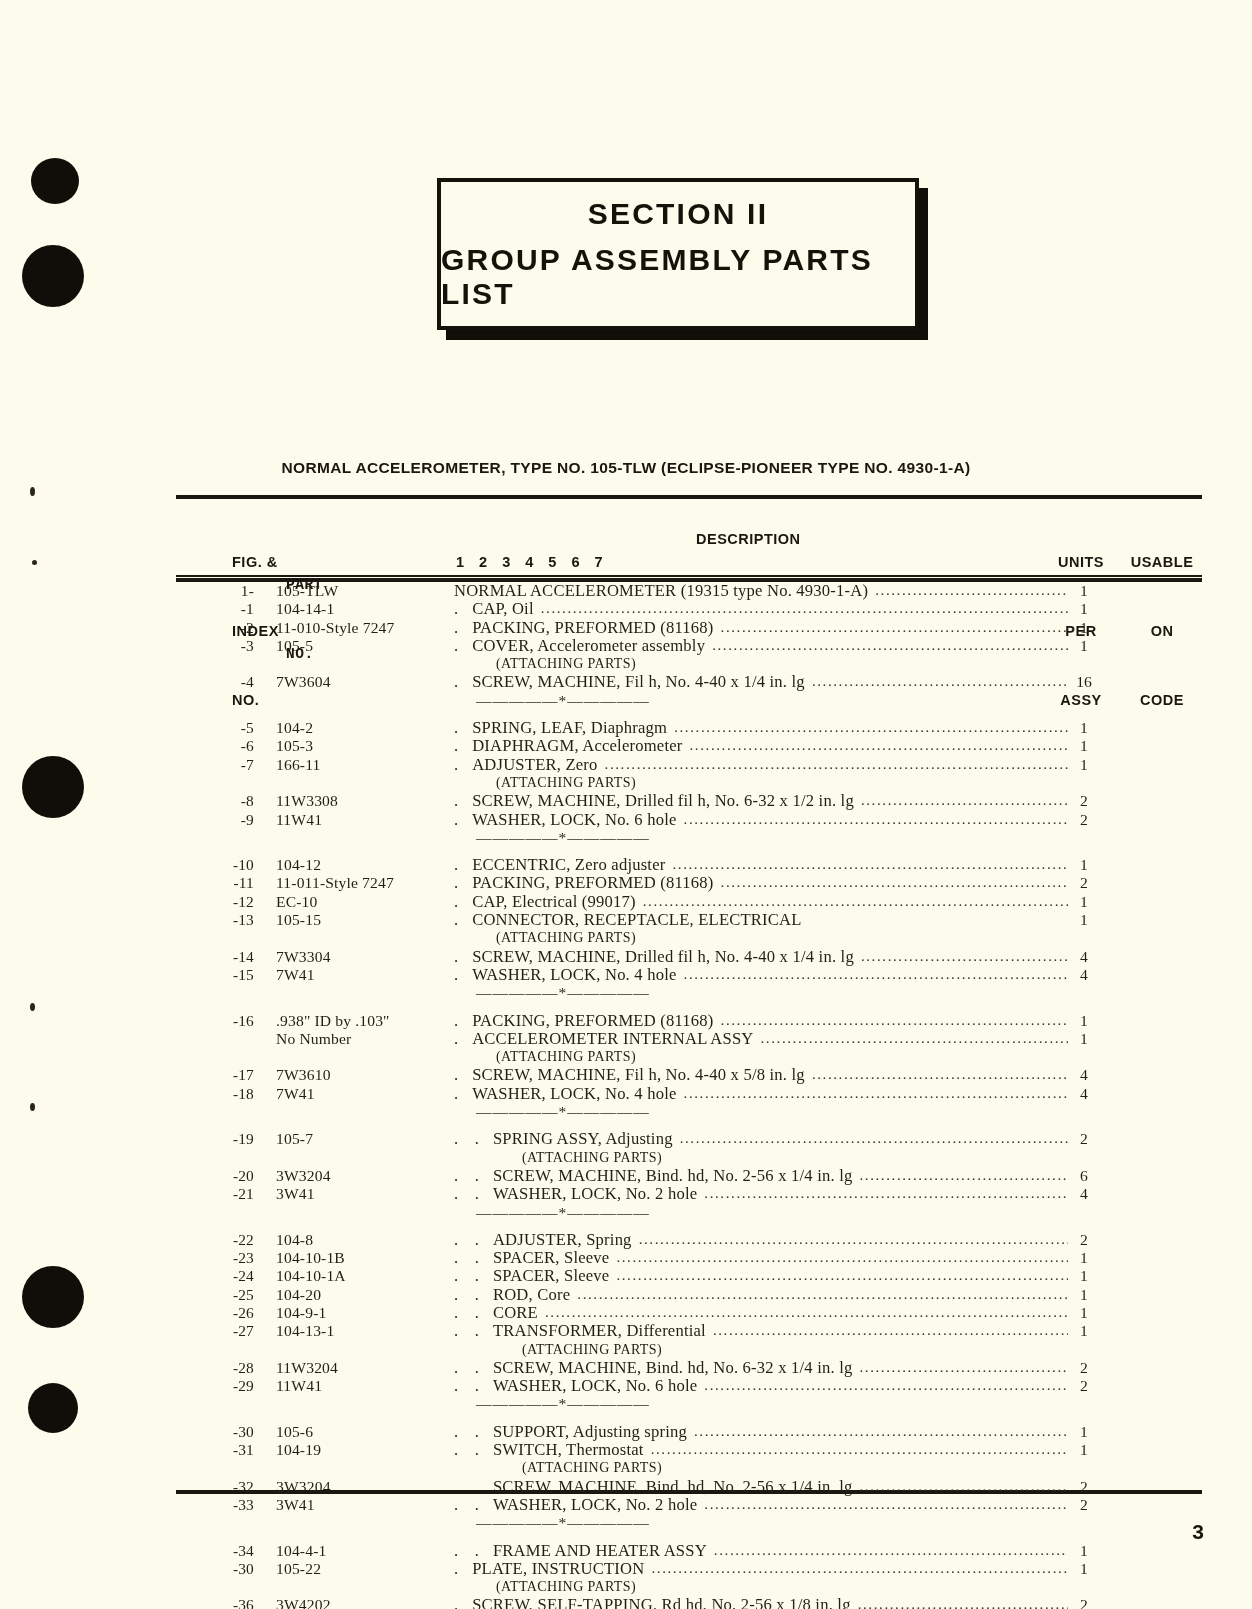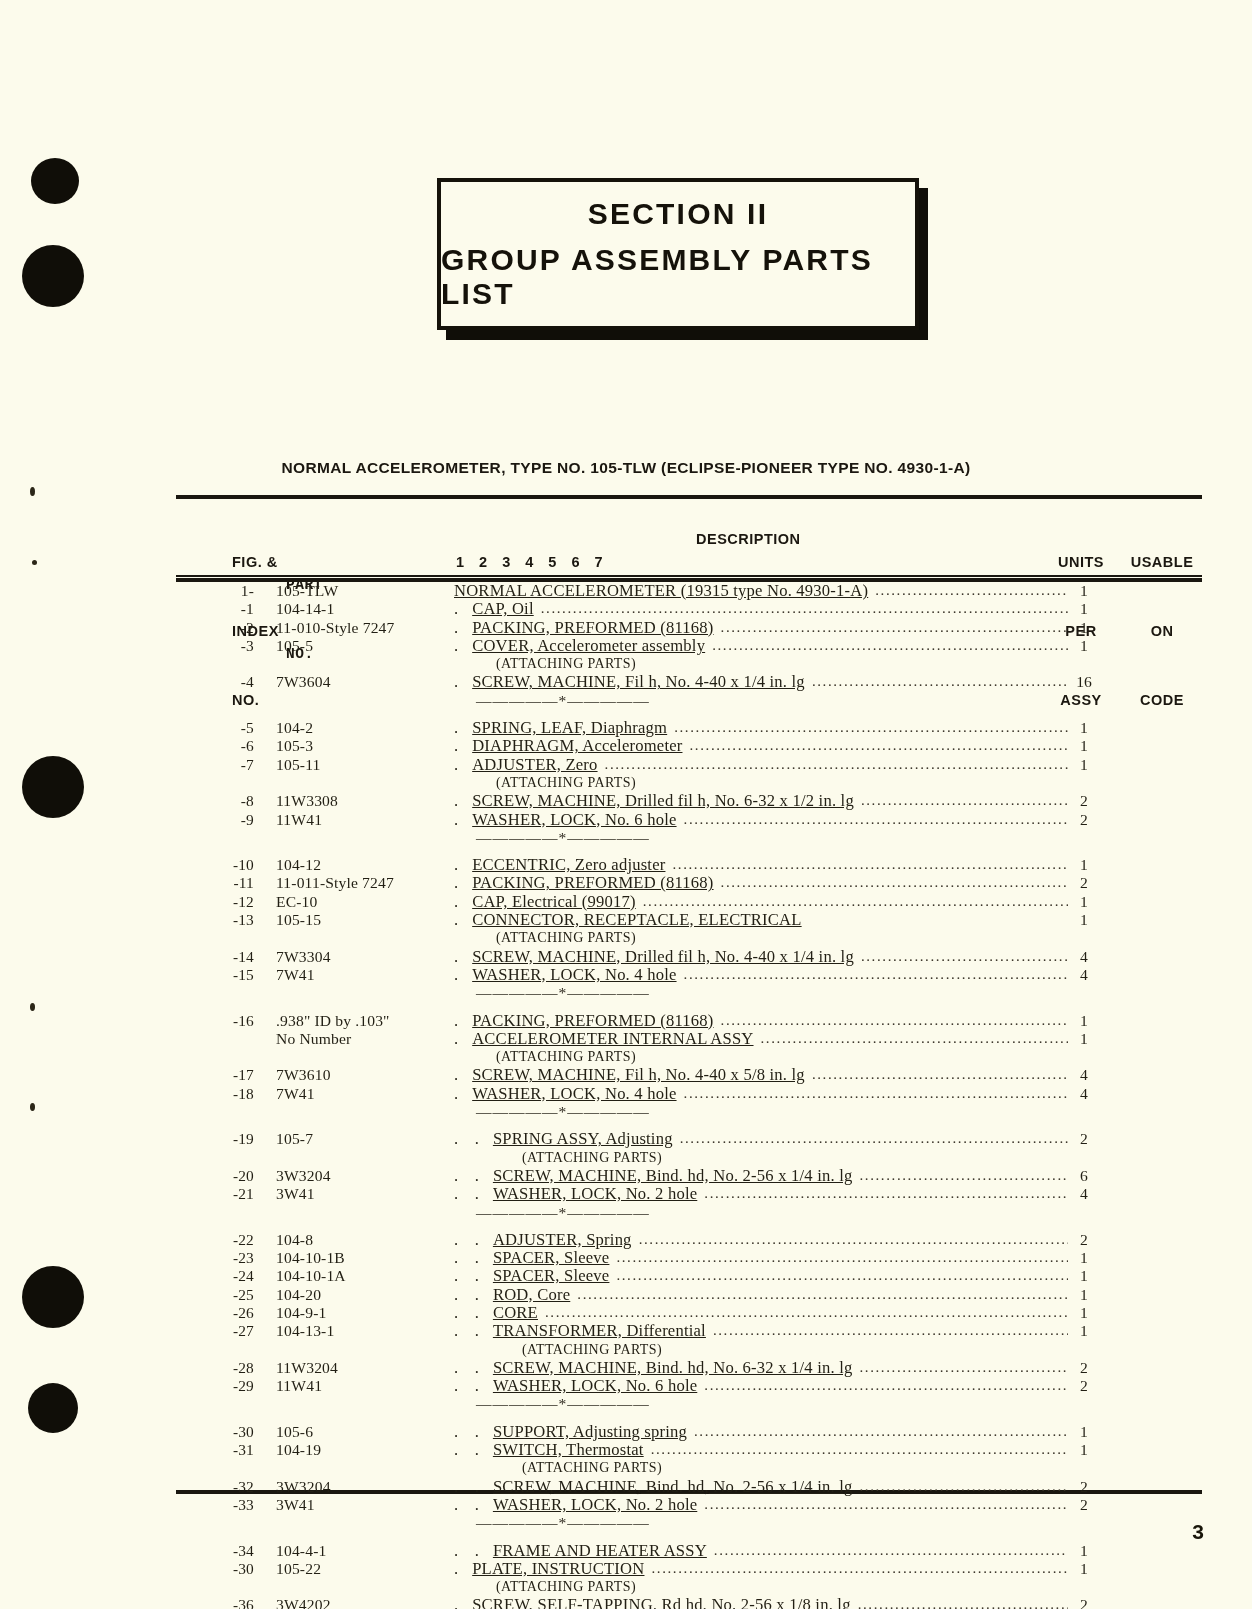--- a/index.html
+++ b/index.html
@@ -206,21 +206,20 @@
     width: 100%;
   }
   .dots-lvl {
     display: inline-block;
     flex: 0 0 auto;
     letter-spacing: 0px;
   }
   .dsc-text {
     flex: 0 0 auto;
     letter-spacing: 0.2px;
-    text-decoration: underline;
   }
   .leader {
     flex: 1 1 auto;
     overflow: hidden;
     white-space: nowrap;
     margin-left: 7px;
     margin-right: 6px;
     font-size: 15px;
     letter-spacing: 1.6px;
     color: #3a3428;
@@ -402,21 +401,21 @@
           <span class="dsc">
             <span class="dots-lvl" style="margin-right: 14px;">.</span>
             <span class="dsc-text">DIAPHRAGM,  Accelerometer</span>
             <span class="leader"></span>
           </span>
         </span>
         <span class="c-units">1</span>
       </div>
       <div class="row item">
         <span class="c-index">-7</span>
-        <span class="c-part">105-11</span>
+        <span class="c-part">166-11</span>
         <span class="c-desc">
           <span class="dsc">
             <span class="dots-lvl" style="margin-right: 14px;">.</span>
             <span class="dsc-text">ADJUSTER,  Zero</span>
             <span class="leader"></span>
           </span>
         </span>
         <span class="c-units">1</span>
       </div>
       <div class="row caption">

